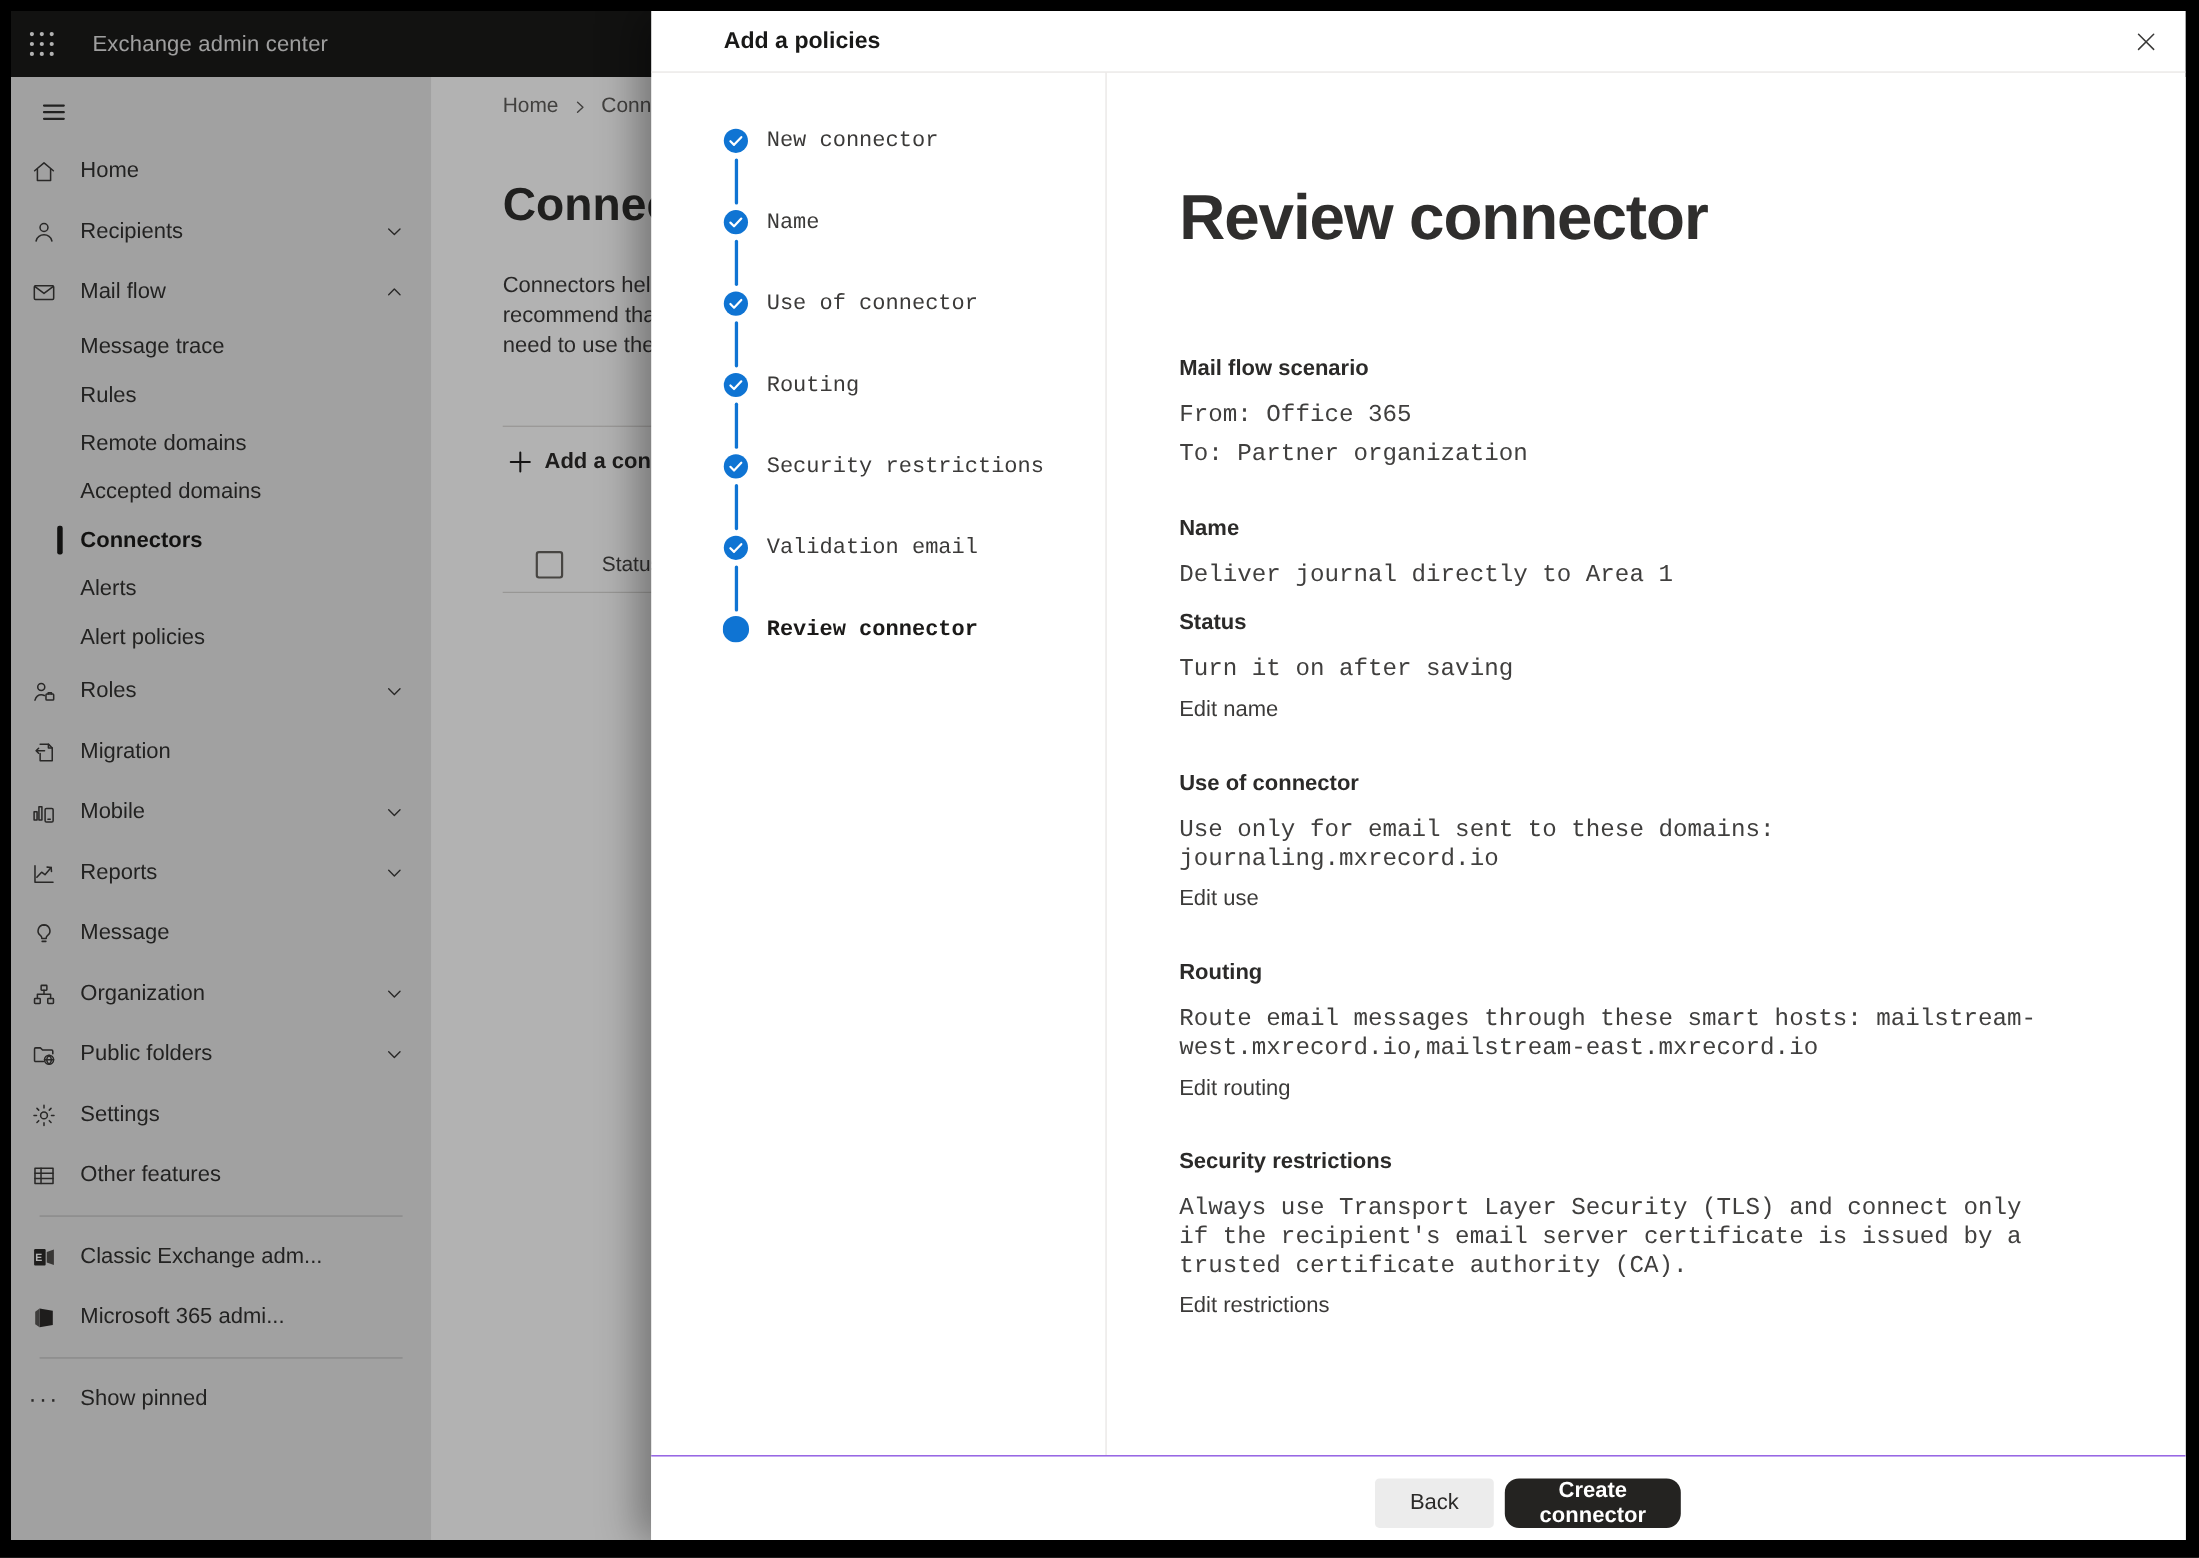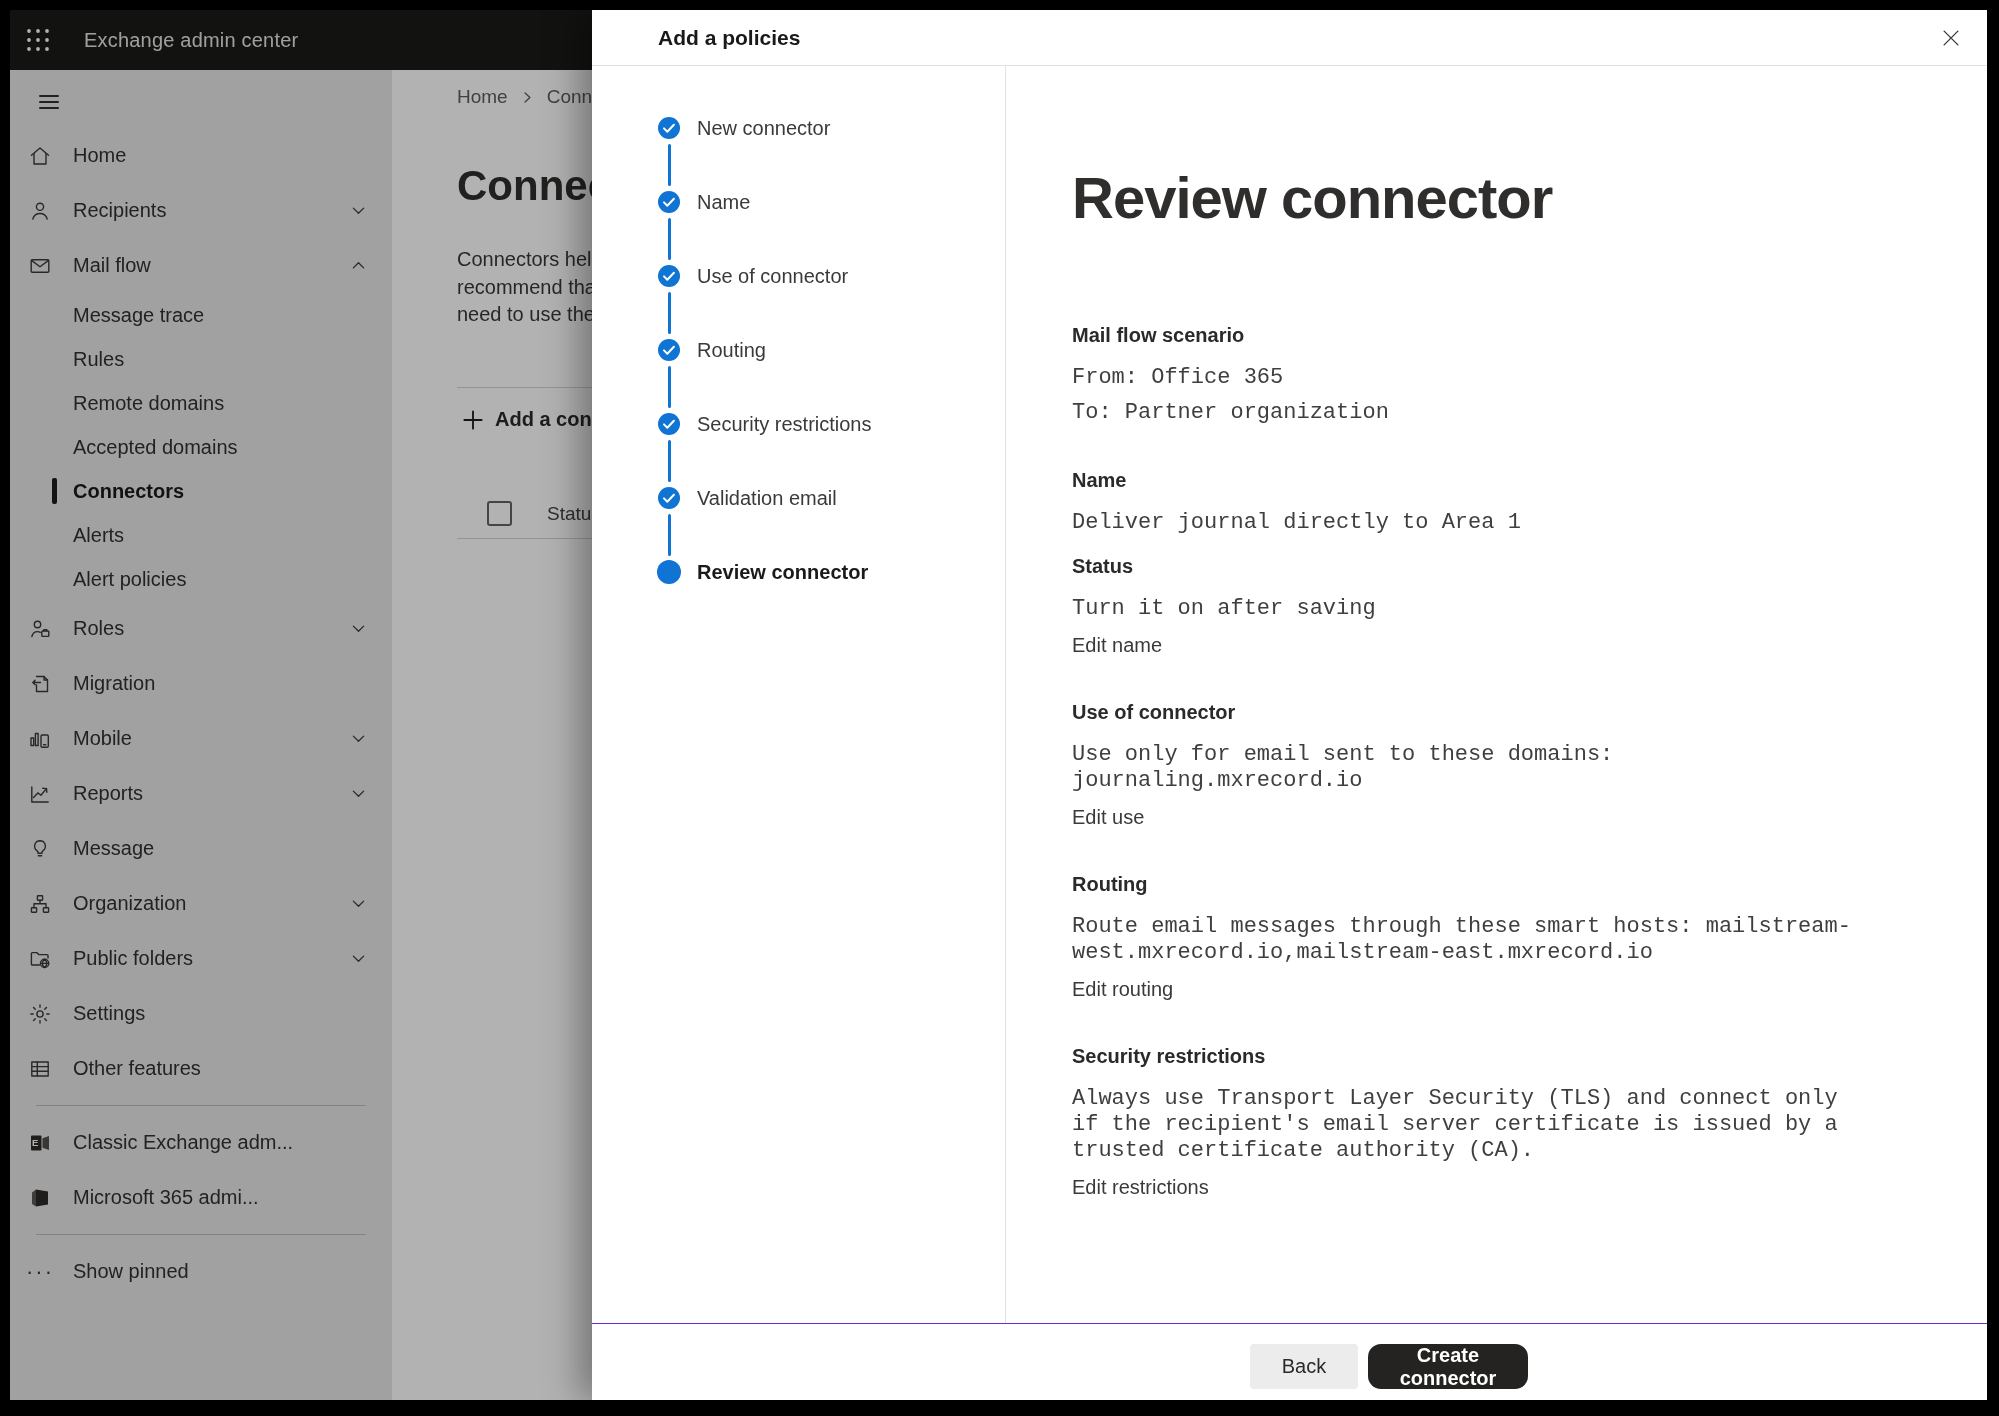--- a/index.html
+++ b/index.html
@@ -54,21 +54,21 @@
   .dim { position:absolute; inset:0; background:rgba(0,0,0,.30); z-index:40; }
 
   
   .modal { position:absolute; left:582px; top:0; width:1395px; height:1390px; background:#fff; z-index:50;
            display:flex; flex-direction:column; box-shadow:-12px 0 34px rgba(0,0,0,.35); }
   .m-head { flex:0 0 56px; border-bottom:1px solid #e4e2e0; display:flex; align-items:center; padding:0 18px 0 66px; }
   .m-title { font-size:21px; font-weight:700; color:#191918; }
   .m-close { margin-left:auto; width:36px; height:36px; display:flex; align-items:center; justify-content:center; cursor:pointer; }
 
   .m-body { flex:1; display:flex; min-height:0; }
-  .steps { flex:0 0 414px; border-right:1px solid #e4e2e0; padding:25px 13px 0 65px; }
+  .steps { flex:0 0 414px; border-right:1px solid #e4e2e0; padding:25px 13px 0 65px;font-family:Liberation Mono, monospace; }
   .step { height:74px; display:flex; align-items:center; position:relative; cursor:pointer; }
   .step .dot { width:24px; height:24px; flex:0 0 24px; }
   .step .s-lbl { margin-left:16px; font-size:20px; color:#3b3a39; white-space:nowrap; }
   .step.current .s-lbl { font-weight:700; color:#1b1a19; }
   .step:not(:last-child)::after { content:''; position:absolute; left:10.5px; top:53px; width:3px; height:42px;
                                   background:#0f74d3; border-radius:2px; }
 
   .content { flex:1; padding:100px 118px 0 66px; overflow:hidden; }
   .hero { font-size:58px; font-weight:700; color:#2f2e2d; letter-spacing:-1px; line-height:1.1; margin:0 0 92px; }
   .sec { margin-top:41px; max-width:880px; }

